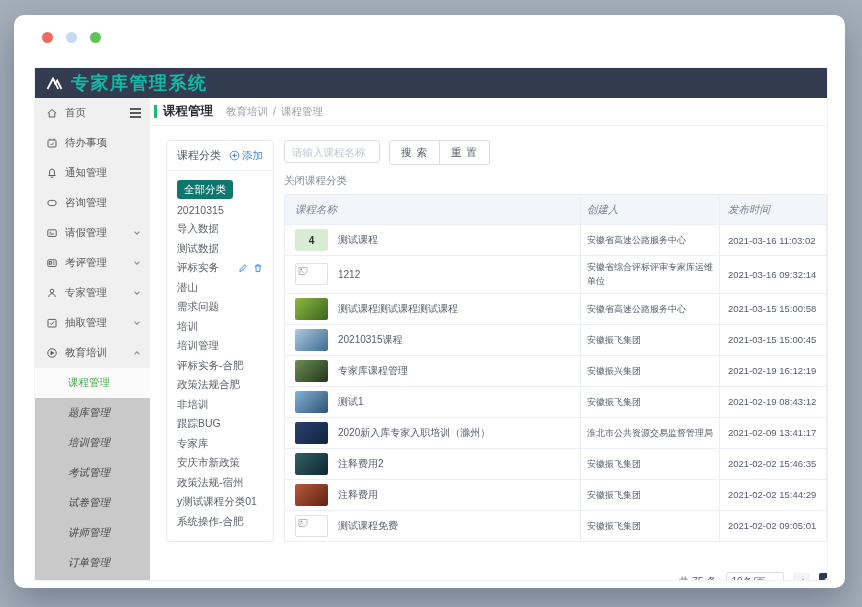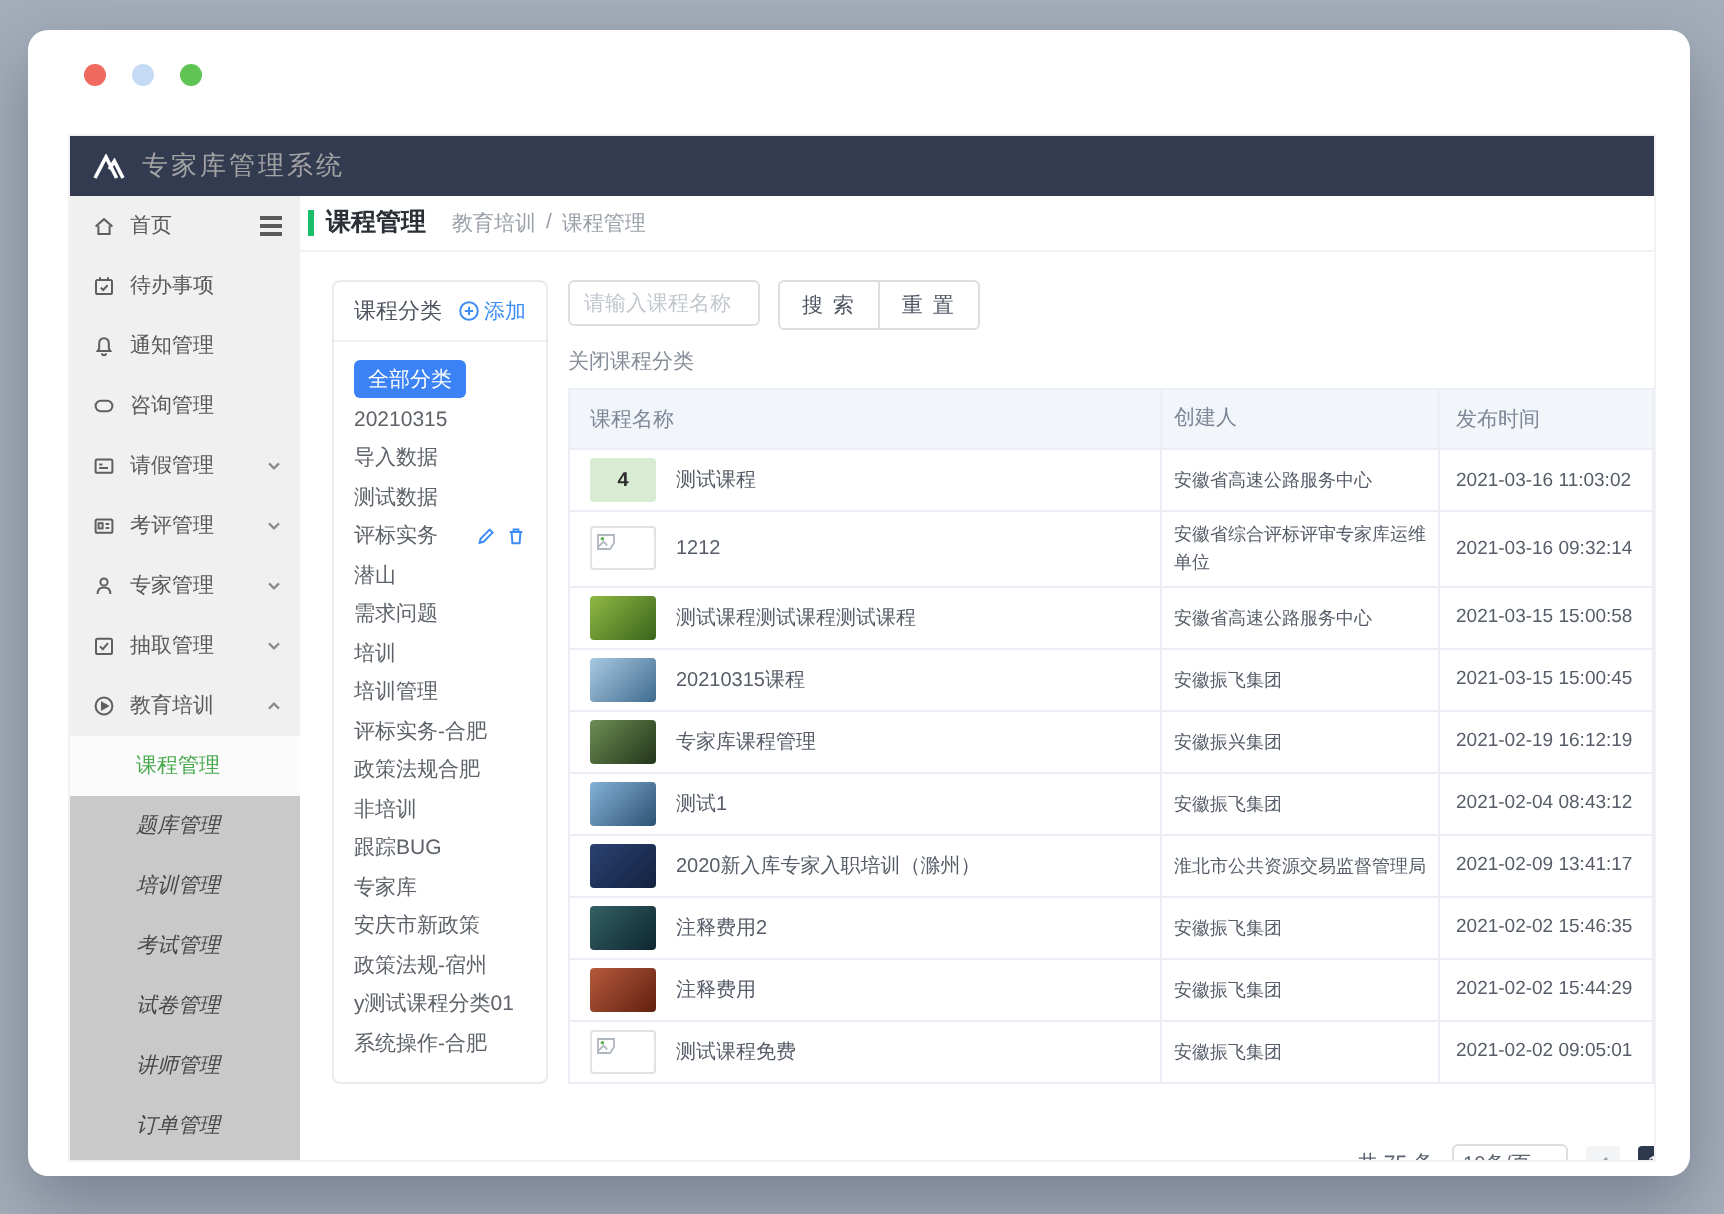--- a/index.html
+++ b/index.html
@@ -17,21 +17,21 @@
   .dots { position:absolute; left:28px; top:17px; display:flex; gap:13px; }
   .dot { width:11px; height:11px; border-radius:50%; cursor:pointer; }
 
   .app {
     position:absolute; left:21px; top:53px; right:18px; bottom:8px;
     background:#fff; display:flex; flex-direction:column; overflow:hidden;
     box-shadow:0 0 0 1px rgba(0,0,0,.05);
   }
   .topbar { height:30px; background:#333b50; display:flex; align-items:center;
     padding:0 11px; gap:8px; flex-shrink:0; }
-  .topbar-title { color:#a3a3a3; font-size:13px; font-weight:normal; letter-spacing:1.5px; }
+  .topbar-title { color:#14b8a6; font-size:18px; font-weight:bold; letter-spacing:1.5px; }
 
   .main { flex:1; display:flex; min-height:0; }
 
   
   .sidebar { width:115px; background:#f0f0f0; flex-shrink:0;
     display:flex; flex-direction:column; font-size:10.5px; color:#595959; }
   .side-item { height:30px; display:flex; align-items:center;
     padding:0 9px 0 11px; gap:7px; cursor:pointer; flex-shrink:0; }
   .side-item svg { flex-shrink:0; }
   .chev { margin-left:auto; display:flex; }
@@ -56,21 +56,21 @@
 
   .panel { width:108px; border:1px solid #e7eaee; border-radius:4px;
     align-self:flex-start; flex-shrink:0; background:#fff; }
   .panel-head { height:30px; display:flex; align-items:center; justify-content:space-between;
     padding:0 10px; border-bottom:1px solid #eef1f4; }
   .panel-title { font-size:11px; color:#4f5662; }
   .add-link { display:flex; align-items:center; gap:2px; color:#3e8df5;
     font-size:10.5px; cursor:pointer; }
   .panel-list { padding:8px 10px 9px 10px; }
   .chip-row { height:21px; display:flex; align-items:center; }
-  .chip { background:#3b82f6; color:#fff; font-size:10.5px; padding:2.5px 7px;
+  .chip { background:#0f766e; color:#fff; font-size:10.5px; padding:2.5px 7px;
     border-radius:3px; cursor:pointer; }
   .cat-item { height:19.5px; display:flex; align-items:center; justify-content:space-between;
     font-size:10.5px; color:#5d6269; cursor:pointer; }
   .cat-icons { display:flex; gap:5px; align-items:center; }
   .cat-icons svg { cursor:pointer; }
 
   .right { flex:1; margin-left:10px; display:flex; flex-direction:column; min-width:0; }
   .search-row { display:flex; align-items:flex-start; gap:9px; }
   .search-input { width:96px; height:23px; border:1px solid #dcdee2; border-radius:3px;
     padding:0 7px; font-size:10.5px; color:#333; outline:none;
@@ -82,21 +82,21 @@
     font-family:"Liberation Sans", sans-serif; letter-spacing:1px; }
   .btn.search { border-radius:3px 0 0 3px;text-align:center; }
   .btn.reset { border-radius:0 3px 3px 0; border-left:none; }
   .toggle-link { margin-top:9px; font-size:10.5px; color:#868d98; cursor:pointer; width:fit-content; }
 
   
   .tbl { margin-top:6px; border:1px solid #ebeef5; }
   .tr { display:flex; align-items:stretch; border-bottom:1px solid #ebeef5; background:#fff; }
   .tr:last-child { border-bottom:none; }
   .tr.head { background:#f2f5fa; }
-  .tr.head .cell { color:#7e8796; font-size:10.5px; }
+  .tr.head .cell { color:#7e8796; font-size:10.5px;font-style:italic; }
   .cell { display:flex; align-items:center; }
   .td-name { flex:1; min-width:0; padding:4px 10px; gap:10px; font-size:10px; color:#565d68; min-height:29px; }
   .td-creator { width:140px; flex-shrink:0; padding:4px 6px; font-size:9px; color:#565d68;
     border-left:1px solid #ebeef5; border-right:1px solid #ebeef5; line-height:1.6; }
   .td-date { width:106px; flex-shrink:0; padding:4px 8px; font-size:9.5px; color:#565d68; }
   .thumb { width:33px; height:22px; border-radius:2px; flex-shrink:0;
     display:flex; align-items:center; justify-content:center; }
   .thumb.number { font-size:10px; font-weight:bold; color:#2d2d2d; }
   .thumb.broken { background:#fff; border:1px solid #e2e2e2;
     align-items:flex-start; justify-content:flex-start; padding:2px; }
@@ -395,21 +395,21 @@
                     </div>
                     <div class="cell td-creator">安徽振兴集团</div>
                     <div class="cell td-date">2021-02-19 16:12:19</div>
                   </div>
                   <div class="tr">
                     <div class="cell td-name">
                       <span class="thumb photo" style="background: linear-gradient(135deg, rgb(132, 178, 216), rgb(45, 82, 115));"></span>
                       <span class="row-name">测试1</span>
                     </div>
                     <div class="cell td-creator">安徽振飞集团</div>
-                    <div class="cell td-date">2021-02-04 08:43:12</div>
+                    <div class="cell td-date">2021-02-19 08:43:12</div>
                   </div>
                   <div class="tr">
                     <div class="cell td-name">
                       <span class="thumb photo" style="background: linear-gradient(135deg, rgb(42, 66, 113), rgb(19, 34, 63));"></span>
                       <span class="row-name">2020新入库专家入职培训（滁州）</span>
                     </div>
                     <div class="cell td-creator">淮北市公共资源交易监督管理局</div>
                     <div class="cell td-date">2021-02-09 13:41:17</div>
                   </div>
                   <div class="tr">

